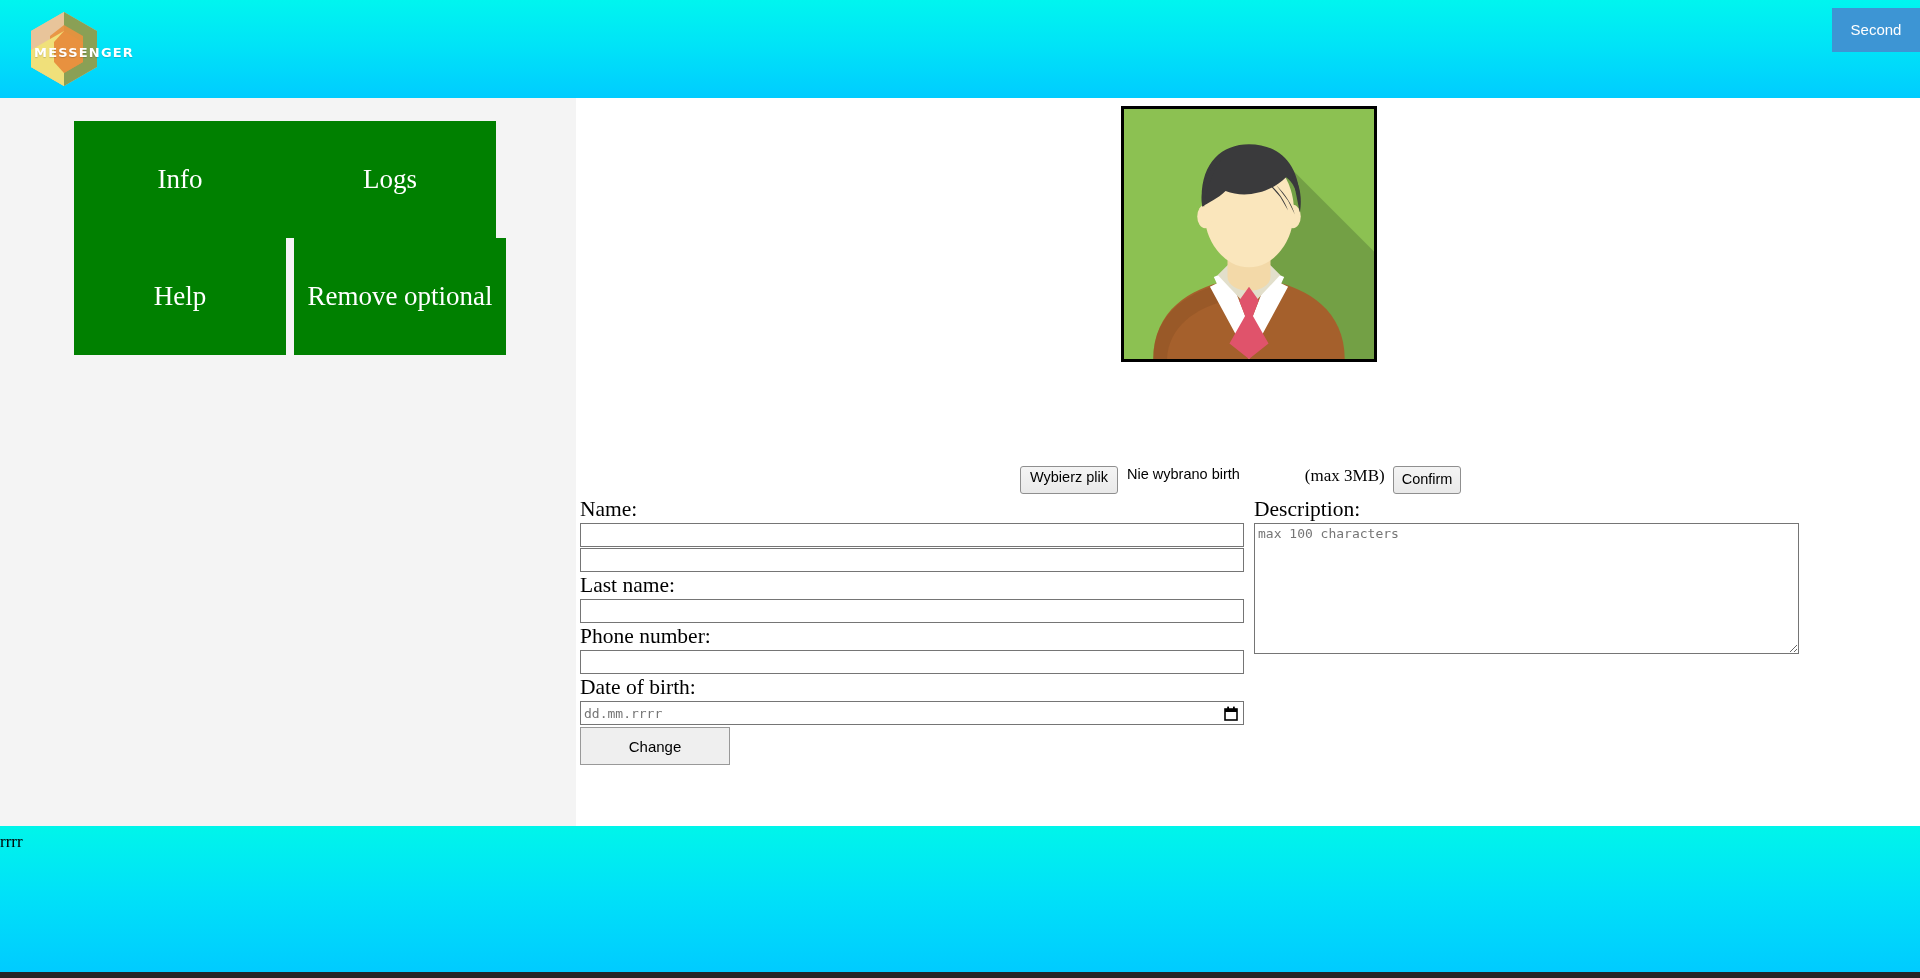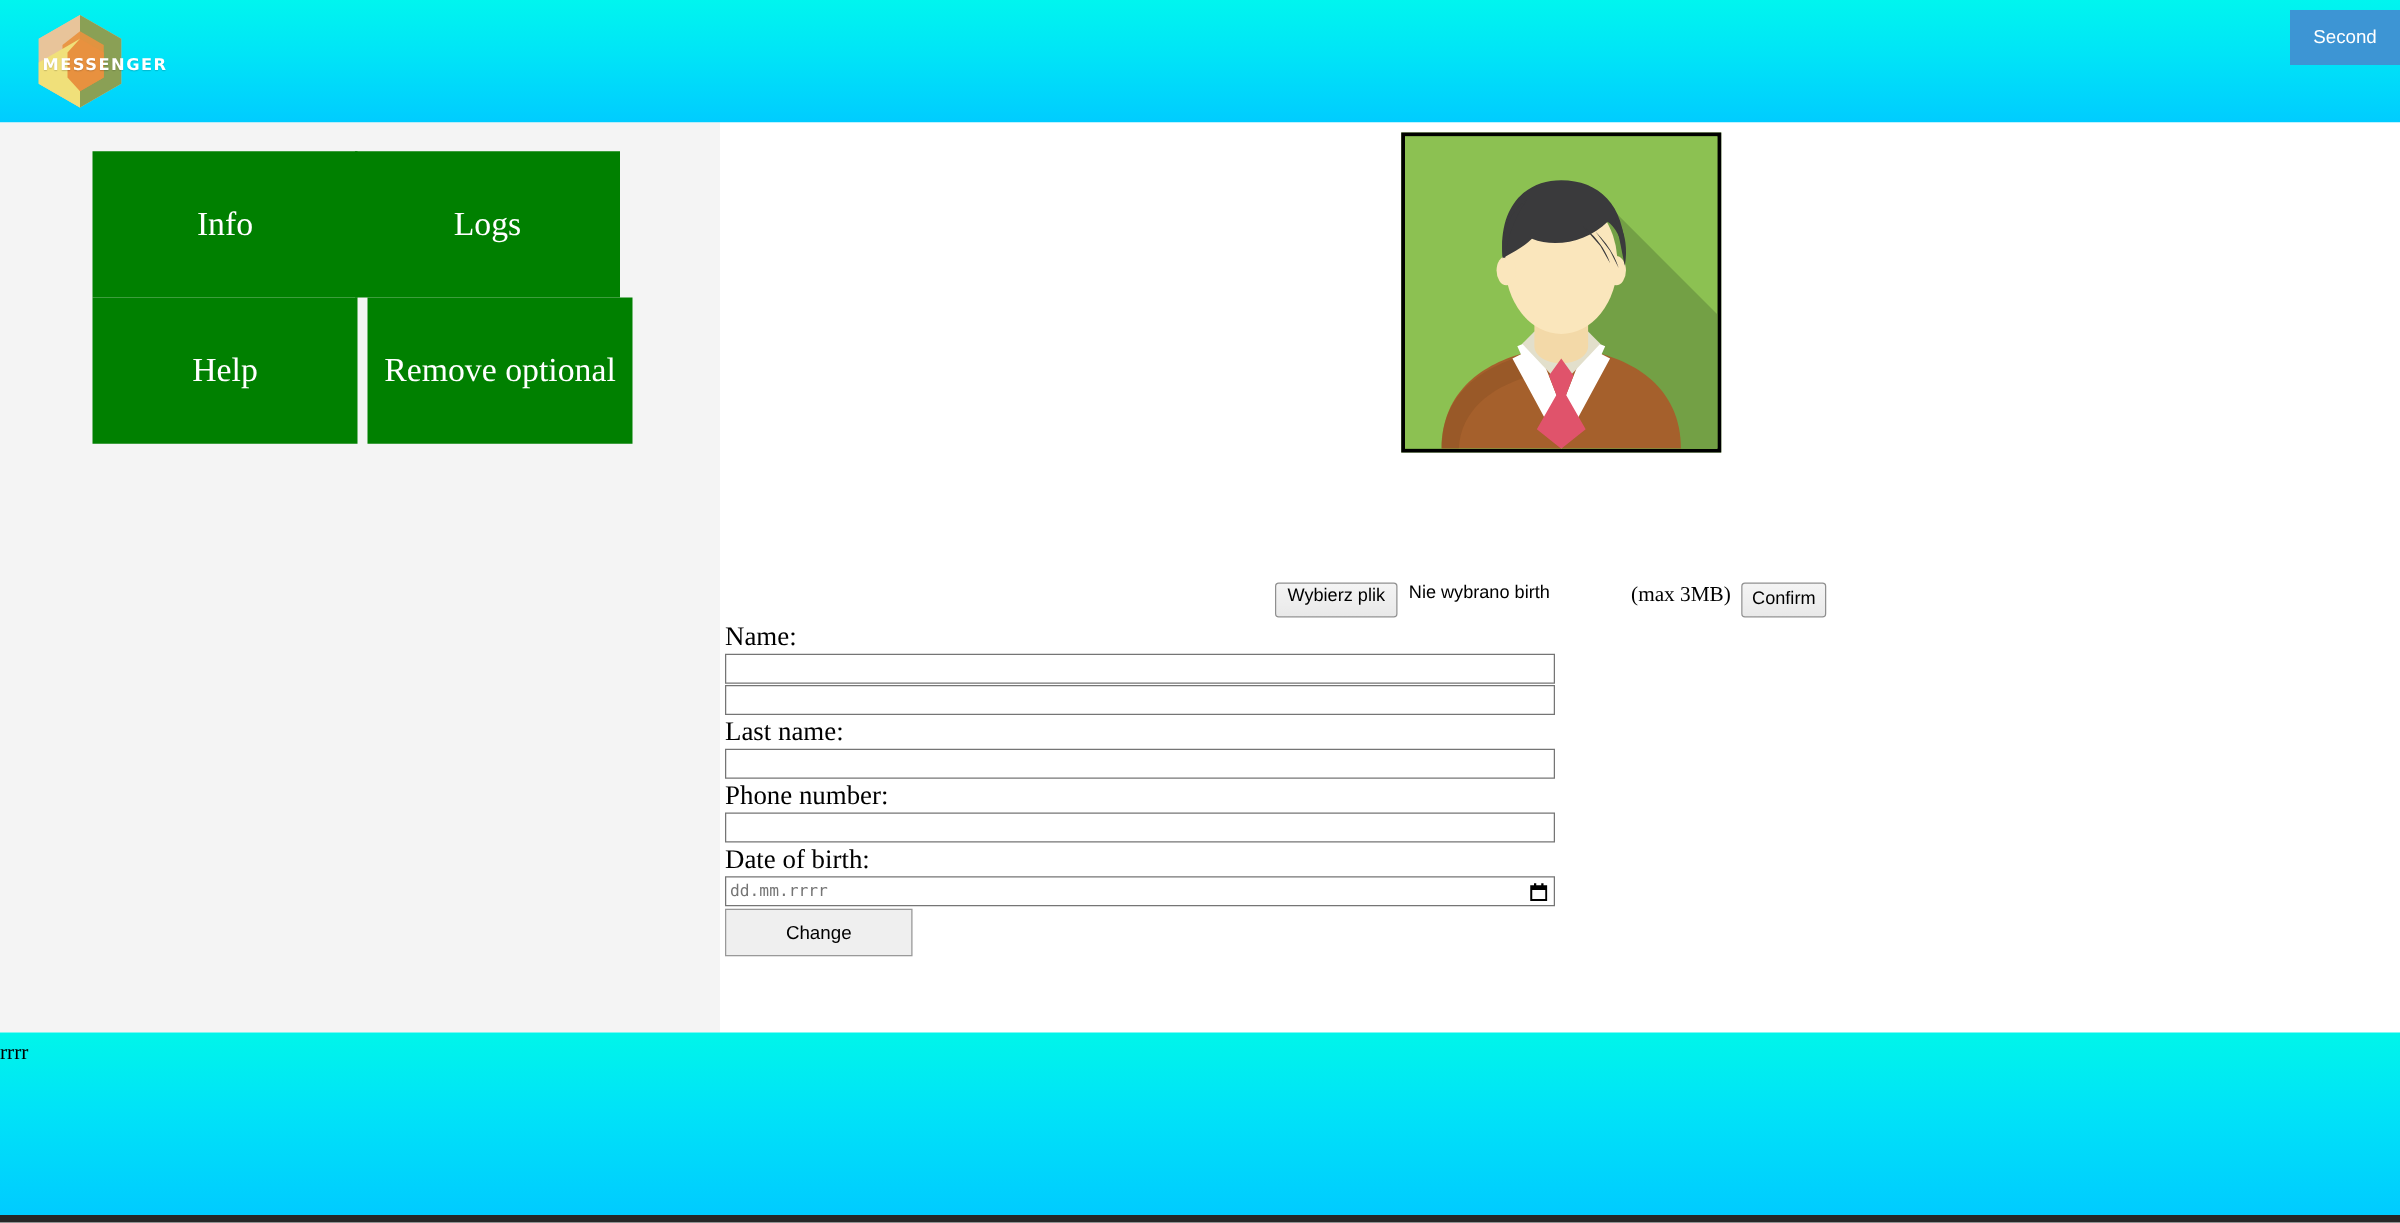--- a/index.html
+++ b/index.html
@@ -341,19 +341,23 @@
         <rect x="1" y="3" width="12" height="11" fill="none" stroke="#000" stroke-width="1.6"></rect>
         <rect x="1" y="3" width="12" height="3" fill="#000"></rect>
         <rect x="3.2" y="0.6" width="1.8" height="3.2" fill="#000"></rect>
         <rect x="9" y="0.6" width="1.8" height="3.2" fill="#000"></rect>
       </svg>
     </div>
 
     <button class="change-btn">Change</button>
   </div>
 
+  <div class="form-right">
+    <label class="field-label">Description:</label>
+    <textarea class="desc-area" placeholder="max 100 characters" style=""></textarea>
+  </div>
 
 </div>
 
 <div class="footer">
   <div class="footer-text">rrrr</div>
 </div>
 <div class="bottom-bar"></div>
 
 </body></html>

